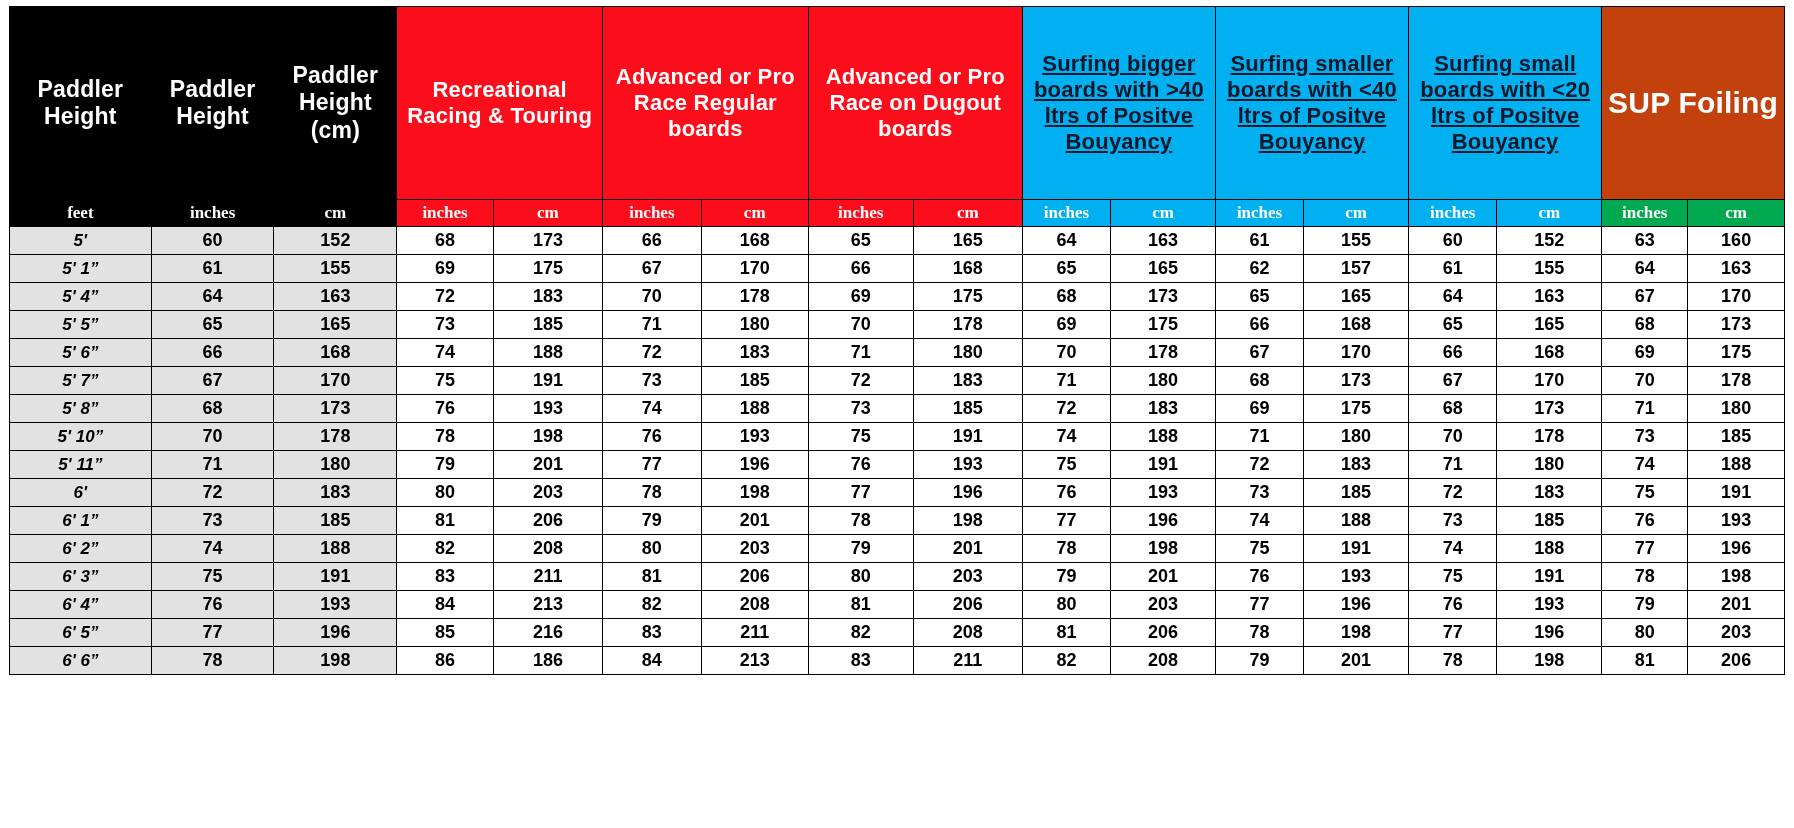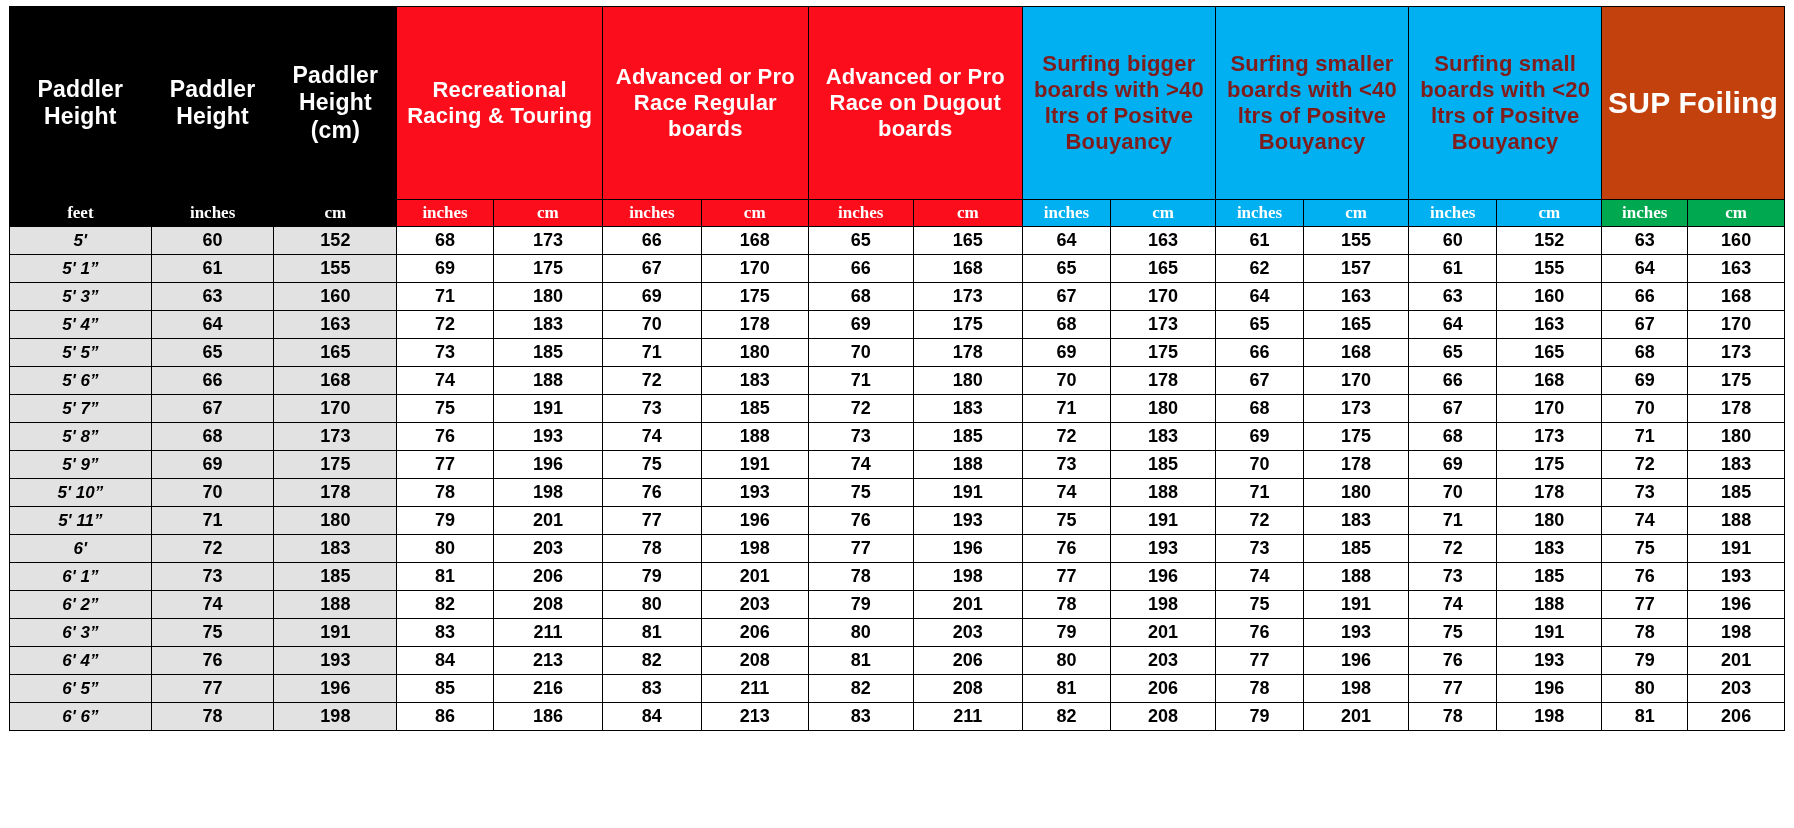--- a/index.html
+++ b/index.html
@@ -47,21 +47,22 @@
     background: #000000;
     color: #ffffff;
     font-size: 23px;
   }
   .grp-red {
     background: #fc0d1b;
     color: #ffffff;
   }
   .grp-blue {
     background: #00b0f0;
-    color: #7f1d1d;
+    color: #0f172a;
+    text-decoration: underline;
   }
   .grp-green {
     background: #c2410c;
     color: #ffffff;
     font-size: 30px;
   }
 
   
   .unit {
     height: 26px;
@@ -182,39 +183,20 @@
           <td class="val">65</td>
           <td class="val">165</td>
           <td class="val">62</td>
           <td class="val">157</td>
           <td class="val">61</td>
           <td class="val">155</td>
           <td class="val">64</td>
           <td class="val">163</td>
         </tr>
         <tr>
-          <td class="h-feet">5' 3”</td>
-          <td class="h-in">63</td>
-          <td class="h-cm">160</td>
-          <td class="val">71</td>
-          <td class="val">180</td>
-          <td class="val">69</td>
-          <td class="val">175</td>
-          <td class="val">68</td>
-          <td class="val">173</td>
-          <td class="val">67</td>
-          <td class="val">170</td>
-          <td class="val">64</td>
-          <td class="val">163</td>
-          <td class="val">63</td>
-          <td class="val">160</td>
-          <td class="val">66</td>
-          <td class="val">168</td>
-        </tr>
-        <tr>
           <td class="h-feet">5' 4”</td>
           <td class="h-in">64</td>
           <td class="h-cm">163</td>
           <td class="val">72</td>
           <td class="val">183</td>
           <td class="val">70</td>
           <td class="val">178</td>
           <td class="val">69</td>
           <td class="val">175</td>
           <td class="val">68</td>
@@ -296,39 +278,20 @@
           <td class="val">72</td>
           <td class="val">183</td>
           <td class="val">69</td>
           <td class="val">175</td>
           <td class="val">68</td>
           <td class="val">173</td>
           <td class="val">71</td>
           <td class="val">180</td>
         </tr>
         <tr>
-          <td class="h-feet">5' 9”</td>
-          <td class="h-in">69</td>
-          <td class="h-cm">175</td>
-          <td class="val">77</td>
-          <td class="val">196</td>
-          <td class="val">75</td>
-          <td class="val">191</td>
-          <td class="val">74</td>
-          <td class="val">188</td>
-          <td class="val">73</td>
-          <td class="val">185</td>
-          <td class="val">70</td>
-          <td class="val">178</td>
-          <td class="val">69</td>
-          <td class="val">175</td>
-          <td class="val">72</td>
-          <td class="val">183</td>
-        </tr>
-        <tr>
           <td class="h-feet">5' 10”</td>
           <td class="h-in">70</td>
           <td class="h-cm">178</td>
           <td class="val">78</td>
           <td class="val">198</td>
           <td class="val">76</td>
           <td class="val">193</td>
           <td class="val">75</td>
           <td class="val">191</td>
           <td class="val">74</td>

